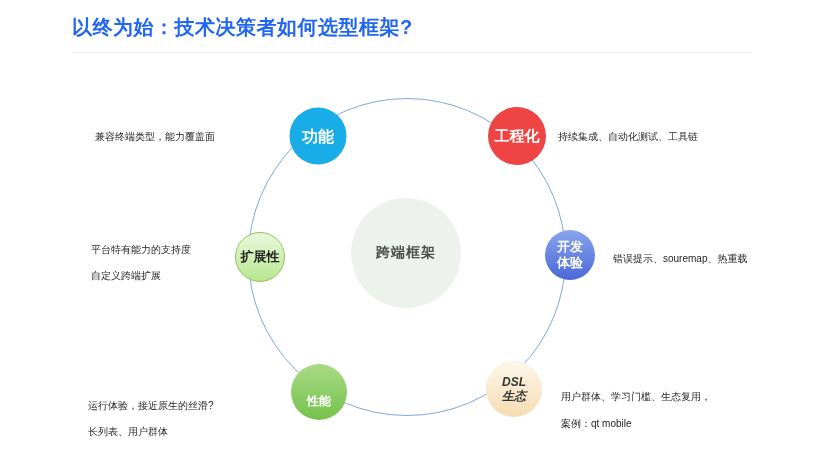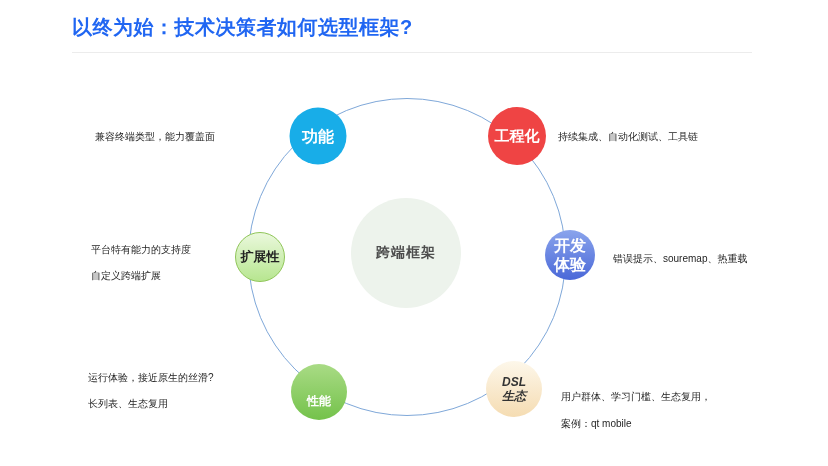--- a/index.html
+++ b/index.html
@@ -86,21 +86,21 @@
     left: 260px; top: 257px; width: 50px; height: 50px;
     background: linear-gradient(180deg, #eaf8dc 0%, #b7e690 100%);
     border: 1px solid #8fc558;
   }
   .node-extensibility .nlabel { color: #222222; font-size: 13px; }
 
   .node-dev-experience {
     left: 570px; top: 255px; width: 50px; height: 50px;
     background: linear-gradient(180deg, #8aa4ec 0%, #4a68d8 100%);
   }
-  .node-dev-experience .nlabel { color: #ffffff; font-size: 16px; }
+  .node-dev-experience .nlabel { color: #ffffff; font-size: 13px; }
 
   .node-performance {
     left: 319px; top: 392px; width: 56px; height: 56px;
     background: linear-gradient(180deg, #a9db85 0%, #74c24b 100%);
   }
   .node-performance .nlabel { color: #ffffff; font-size: 12px; margin-top: 18px; }
 
   .node-dsl {
     left: 514px; top: 389px; width: 56px; height: 56px;
     background: linear-gradient(180deg, #fdf7ea 0%, #f5dcb2 100%);
@@ -111,21 +111,21 @@
     position: absolute;
     font-size: 10px;
     color: #262626;
     line-height: 26px;
     white-space: nowrap;
   }
   .ann-features       { left: 95px;  top: 124px; }
   .ann-engineering    { left: 558px; top: 124px; }
   .ann-extensibility  { left: 63px;  top: 237px; margin-left: 28px; }
   .ann-dev-experience { left: 613px; top: 246px; }
-  .ann-performance    { left: 88px;  top: 365px; }
+  .ann-performance    { left: 88px;  top: 393px; }
   .ann-dsl            { left: 561px; top: 383px; line-height: 27px; }
 </style>
 </head>
 <body>
 
 <div class="canvas">
 
   <div class="title">以终为始：技术决策者如何选型框架?</div>
   <div class="divider"></div>
 
@@ -173,21 +173,21 @@
     <div>平台特有能力的支持度</div>
     <div>自定义跨端扩展</div>
   </div>
 
   <div class="annotation ann-dev-experience">
     <div>错误提示、souremap、热重载</div>
   </div>
 
   <div class="annotation ann-performance">
     <div>运行体验，接近原生的丝滑?</div>
-    <div>长列表、生态复用</div>
+    <div>长列表、用户群体</div>
   </div>
 
   <div class="annotation ann-dsl">
     <div>用户群体、学习门槛、生态复用，</div>
     <div>案例：qt mobile</div>
   </div>
 
 </div>
 
 </body></html>

